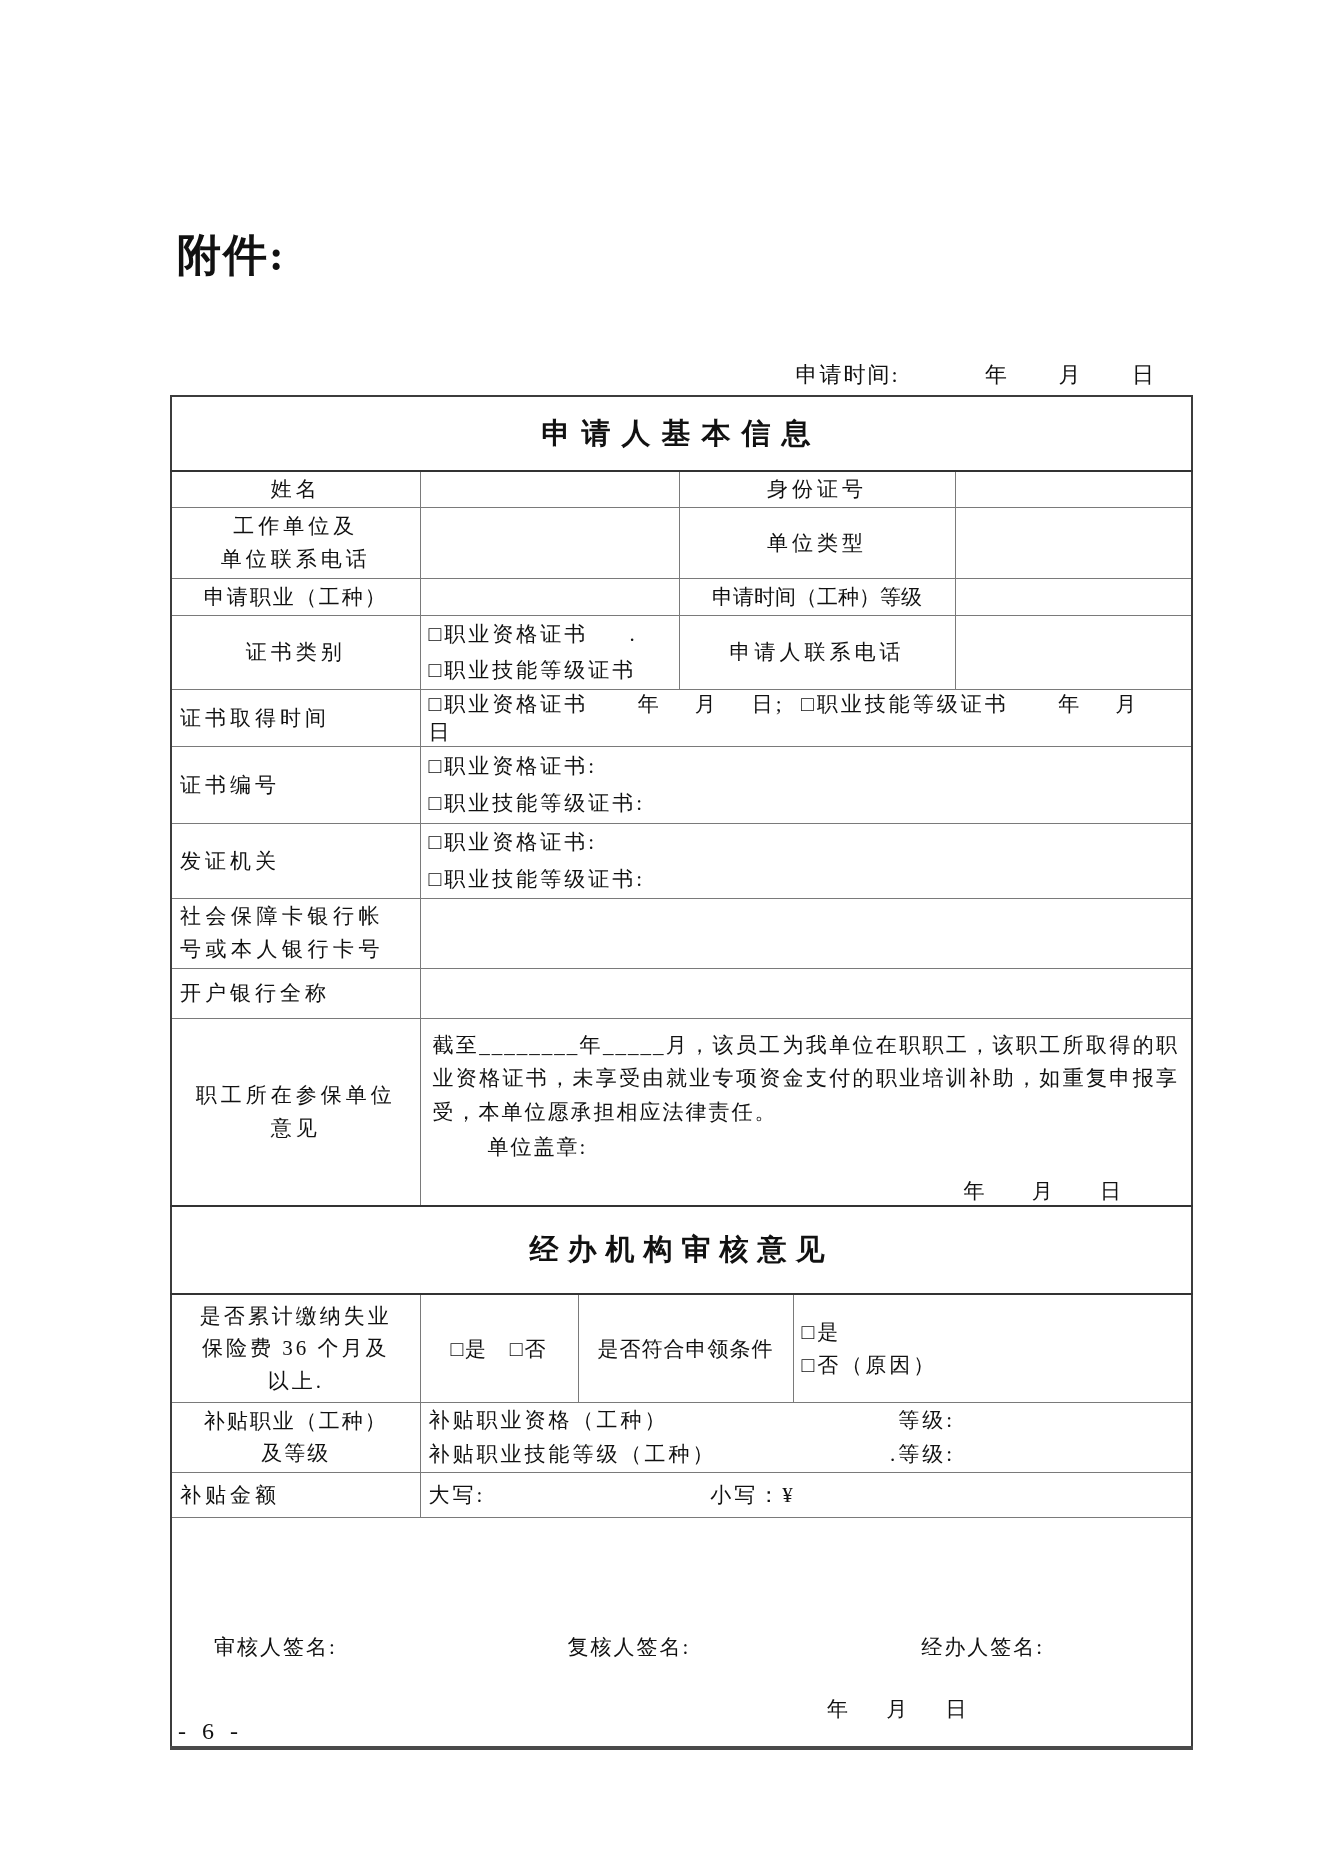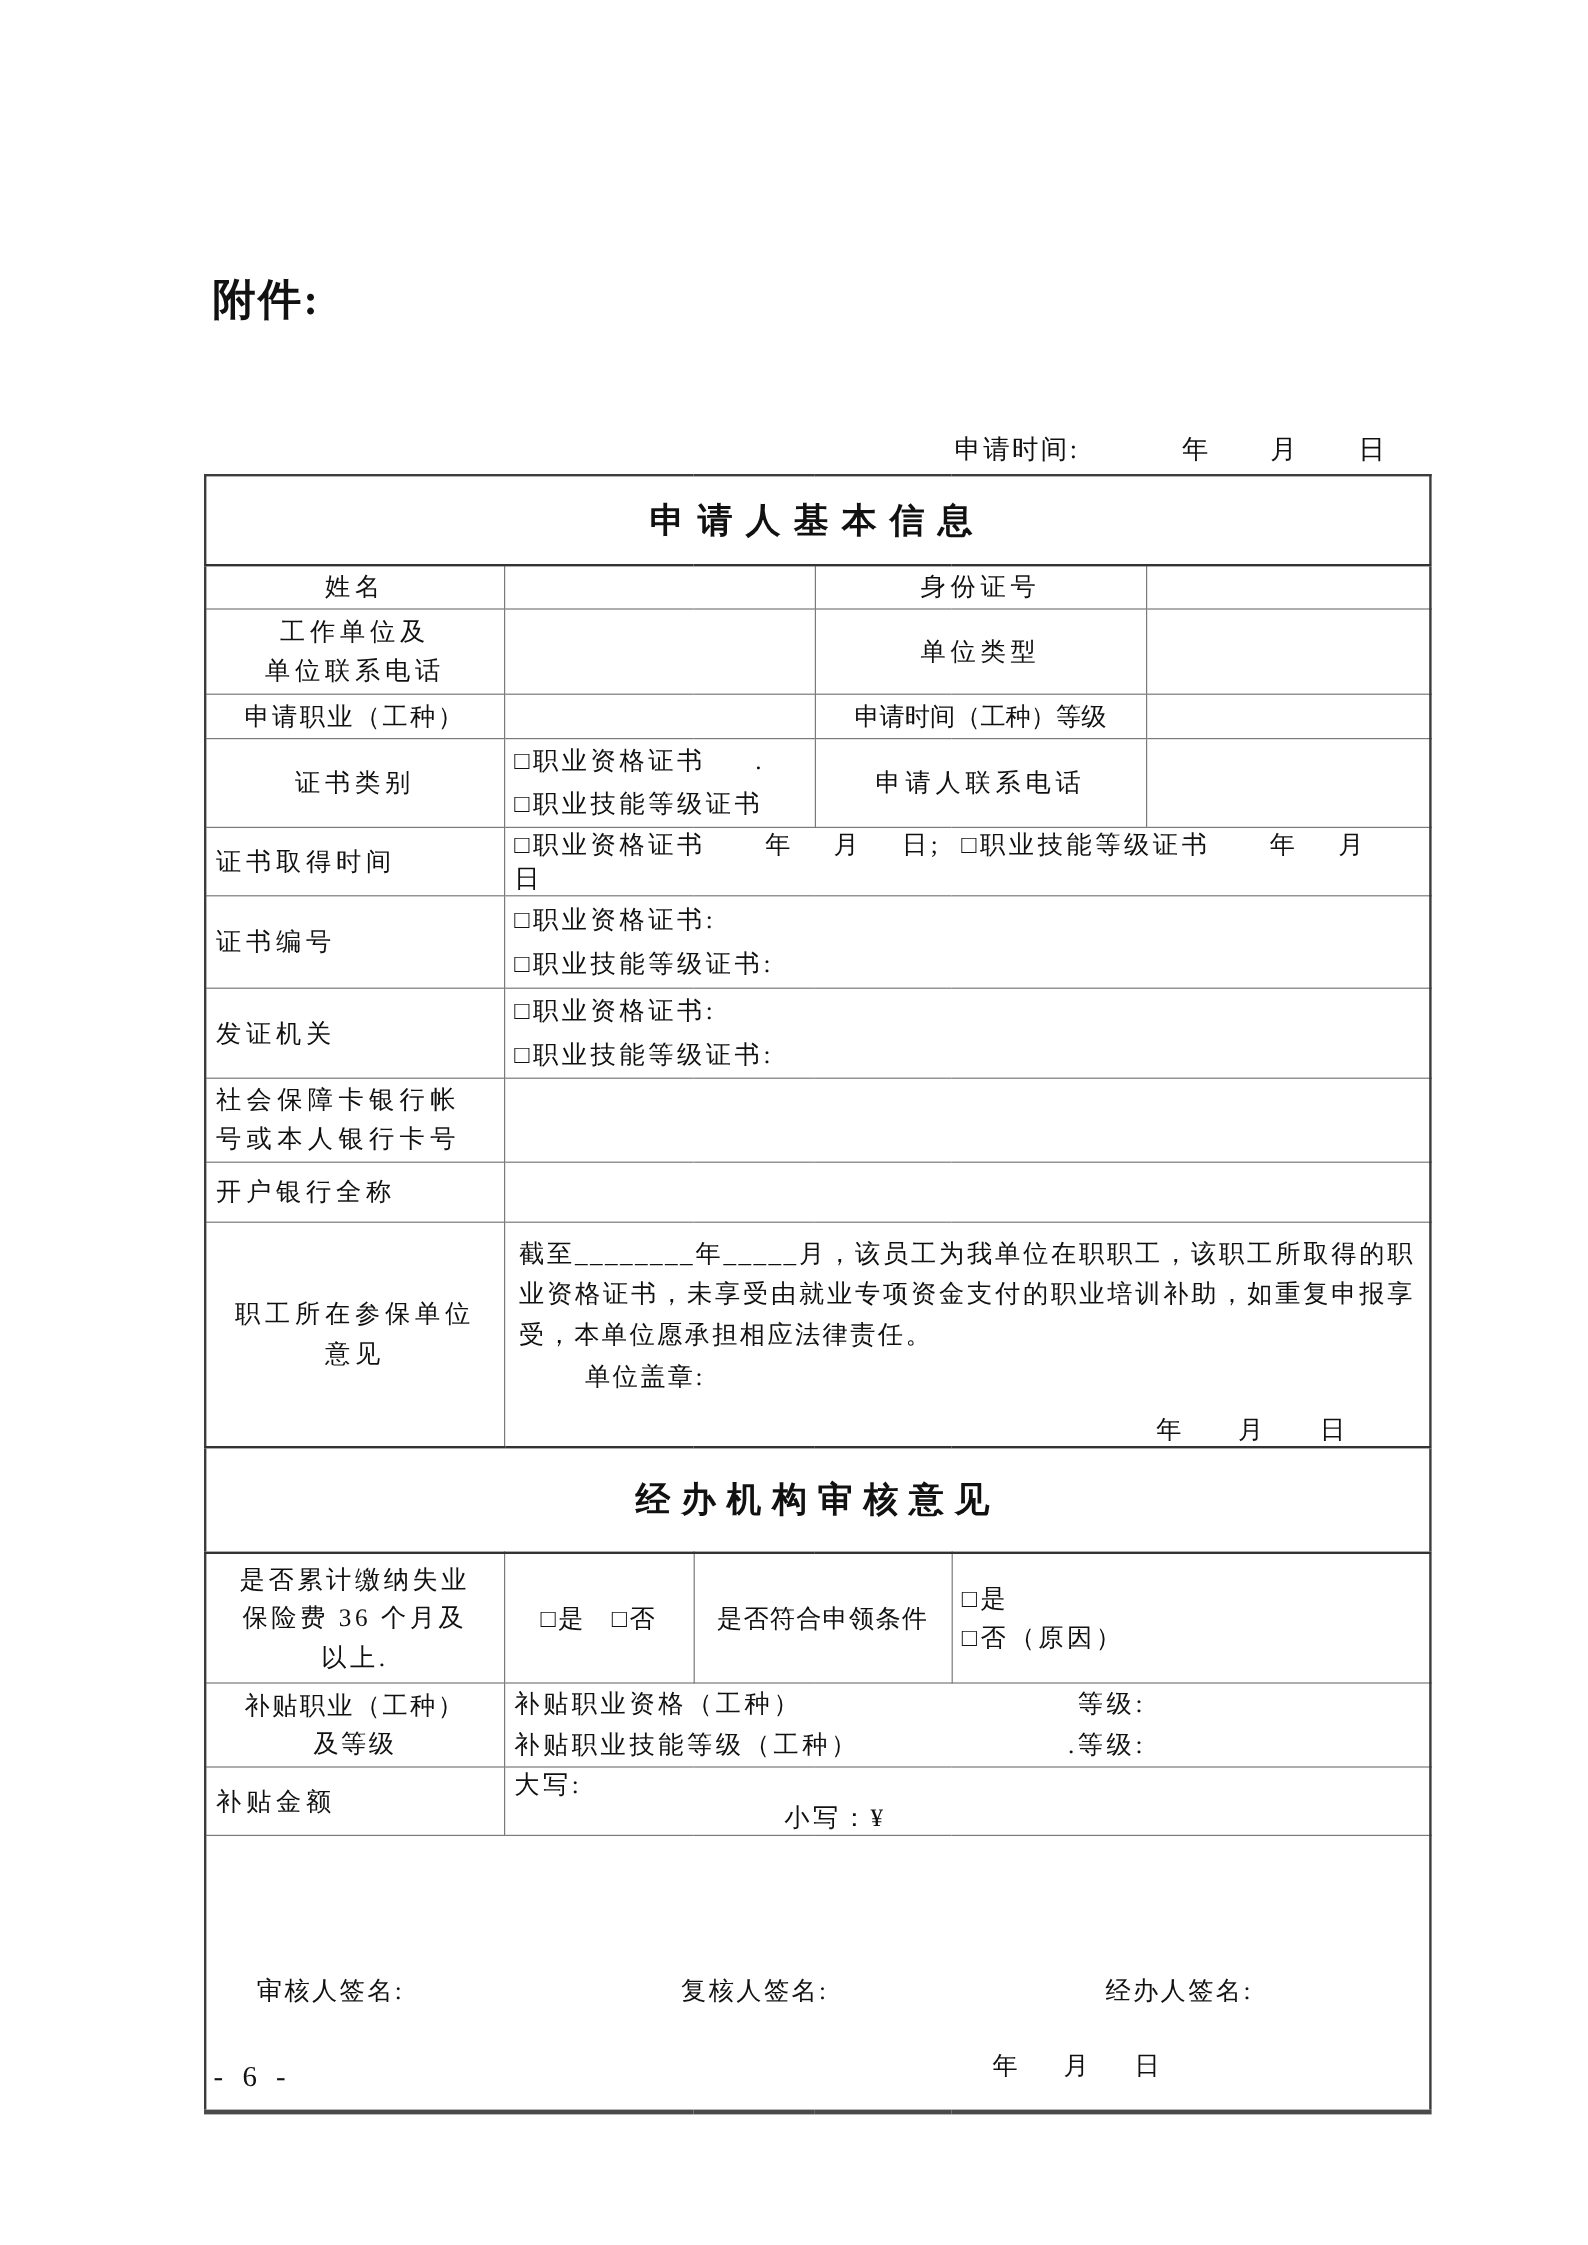--- a/index.html
+++ b/index.html
@@ -3,21 +3,21 @@
 <meta charset="utf-8">
 <style>
   * { margin:0; padding:0; box-sizing:border-box; }
   html,body { background:#e8e8e8; }
   .page {
     position:relative; width:1323px; height:1871px; background:#ffffff;
     font-family:"Liberation Serif", serif; color:#111; overflow:hidden;
   }
   .attachment {
     position:absolute; left:177px; top:226px;
-    font-size:36px; font-weight:bold; letter-spacing:2px;
+    font-size:44px; font-weight:bold; letter-spacing:2px;
   }
   .doc-title {
     position:absolute; left:167px; top:298px; width:1021px;
     text-align:center; font-size:40px; font-weight:bold; letter-spacing:2px;
   }
   .apply-time {
     position:absolute; left:167px; top:360px; width:1021px;
     text-align:right; padding-right:32px; font-size:22px; letter-spacing:2px;
   }
   .apply-time .gap1 { margin-left:78px; }
@@ -46,21 +46,21 @@
   .content { text-align:left; padding-left:8px; letter-spacing:3px; line-height:1.75; }
   .content1 { text-align:left; padding-left:8px; letter-spacing:3px;margin-left:16px; }
   .lh { line-height:1.55; }
 
   .opinion-cell { vertical-align:top; padding:10px 12px 0 12px; }
   .opinion-text { text-align:justify; letter-spacing:2px; line-height:1.6; white-space:pre-wrap; }
   .seal-line { margin:4px 0 0 55px; letter-spacing:2px; }
   .opinion-date { text-align:right; padding-right:58px; margin-top:16px; white-space:pre; }
 
   .sub-line { display:flex; justify-content:space-between; padding:0 236px 0 8px; letter-spacing:3px; line-height:1.65; }
-  .amt-line { display:flex; padding-left:8px; letter-spacing:3px;flex-direction:column; }
+  .amt-line { display:flex; padding-left:8px; letter-spacing:3px; }
   .amt-line .xiaoxie { margin-left:225px; }
 
   .sig-cell { vertical-align:top; }
   .sig-names { display:flex; justify-content:space-between; padding:115px 147px 0 42px; letter-spacing:2px; }
   .sig-date { margin:34px 0 0 655px; white-space:pre; letter-spacing:2px; }
 
   .page-number { position:absolute; left:178px; top:1718px; font-size:24px; letter-spacing:5px; }
 </style>
 </head>
 <body>

